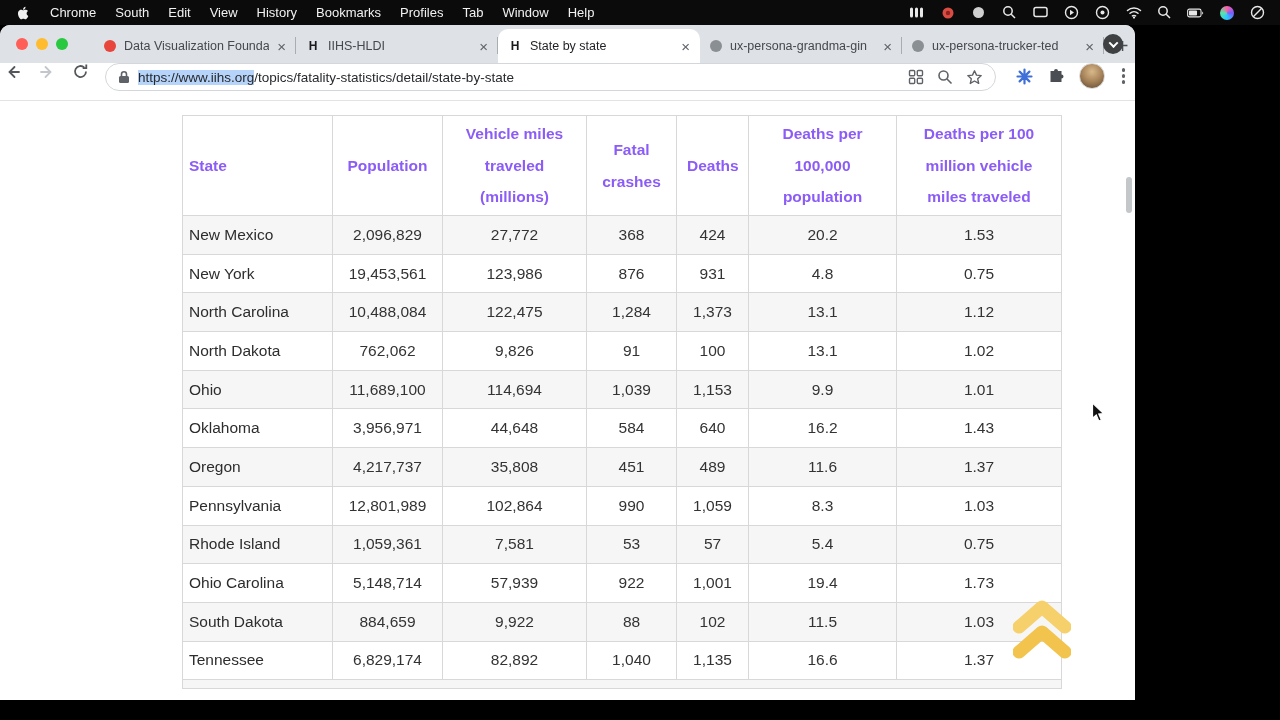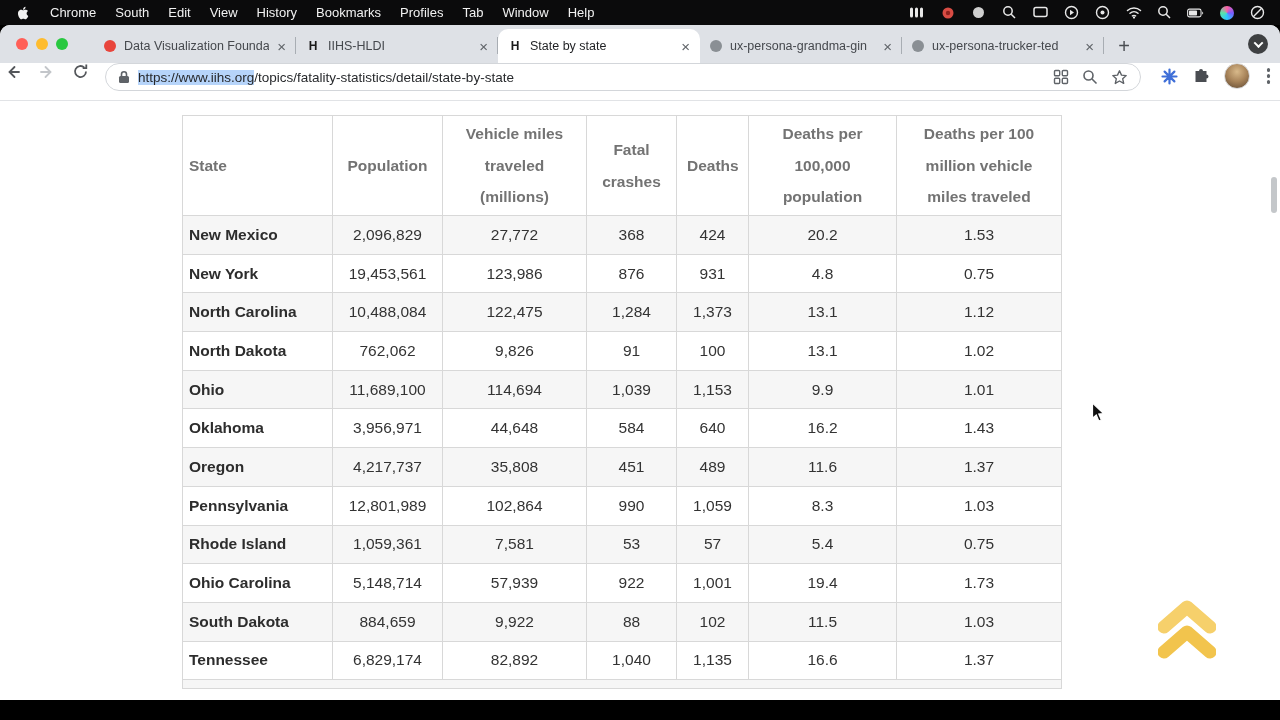--- a/index.html
+++ b/index.html
@@ -8,21 +8,21 @@
   
   .menubar{position:absolute;top:0;left:0;width:1280px;height:25px;background:#0b0b0c;display:flex;align-items:center;color:#f2f2f2;font-size:13px;padding:0 14px;z-index:10}
   .mb-left{display:flex;align-items:center;gap:19px}
   .mb-item{cursor:default;white-space:nowrap}
   .mb-bold{font-weight:normal}
   .mb-right{margin-left:auto;display:flex;align-items:center;gap:14px}
   .mi{display:inline-flex;align-items:center;justify-content:center;width:17px;height:17px}
   .siri{width:14px;height:14px;border-radius:50%;background:conic-gradient(#ff5fa2,#7b5bff,#2bc8ff,#58e6a8,#ff5fa2)}
 
   
-  .window{position:absolute;top:25px;left:0;width:1280px;height:675px;border-radius:10px 10px 0 0;overflow:hidden;background:#fff}
+  .window{position:absolute;top:25px;left:0;width:1135px;height:675px;border-radius:10px 10px 0 0;overflow:hidden;background:#fff}
 
   .tabstrip{height:38px;background:#dee1e6;position:relative;display:flex;align-items:flex-end}
   .traffic{position:absolute;left:16px;top:13px;display:flex;gap:8px}
   .tl{width:12px;height:12px;border-radius:50%}
   .tl.red{background:#ff5f57}.tl.yellow{background:#febc2e}.tl.green{background:#28c840}
   .tab-list{display:flex;margin-left:94px;align-items:flex-end;height:100%}
   .tab{width:202px;height:34px;display:flex;align-items:center;gap:8px;padding:0 10px;border-radius:10px 10px 0 0;position:relative;color:#45484d;font-size:12.5px}
   .tab:not(.active)::after{content:"";position:absolute;right:0;top:8px;height:17px;width:1px;background:#a8adb3}
   .tab.active{background:#fff;color:#1f2023}
   .fav-dot{width:12px;height:12px;border-radius:50%;flex:none}
@@ -41,24 +41,24 @@
   .url-sel{background:#b6d4fa}
   .omni-right{display:flex;gap:13px;color:#5f6368;align-items:center}
   .ext-area{display:flex;align-items:center;gap:15px;margin:0 4px}
   .avatar{width:26px;height:26px;border-radius:50%;background:radial-gradient(circle at 50% 32%,#d8b98a 0%,#a8845a 48%,#5d4630 100%);border:1px solid #d9dadc}
   .kebab{display:flex;flex-direction:column;gap:2.5px;padding:2px}
   .kebab i{width:3.5px;height:3.5px;border-radius:50%;background:#5f6368}
 
   
   .content{position:relative;height:599px;background:#fff;overflow:hidden}
   table{position:absolute;left:182px;top:14px;width:879px;border-collapse:collapse;table-layout:fixed}
-  th{font-size:15.5px;font-weight:bold;color:#737373;height:100px;vertical-align:middle;text-align:center;padding:0 10px;line-height:2.05;border:1px solid #d8d8d8;background:#fff}
+  th{font-size:15.5px;font-weight:bold;color:#8b5cf6;height:100px;vertical-align:middle;text-align:center;padding:0 10px;line-height:2.05;border:1px solid #d8d8d8;background:#fff}
   th.col-state{text-align:left;padding-left:6px}
   td{font-size:15.5px;color:#333;height:38.7px;text-align:center;border:1px solid #d8d8d8;padding:0 8px;vertical-align:middle}
-  td.col-state{text-align:left;font-weight:bold;color:#2d2d2d;padding-left:6px}
+  td.col-state{text-align:left;font-weight:normal;color:#2d2d2d;padding-left:6px}
   tr.alt td{background:#f6f6f6}
   tr.partial td{height:9px}
   .scroll-thumb{position:absolute;right:3px;top:76px;width:6px;height:36px;border-radius:3px;background:#c4c7ca}
   .back-top{position:absolute;right:64px;top:496px;width:58px;height:64px}
   .cursor{position:absolute;left:1091px;top:402px;z-index:99}
 </style>
 </head>
 <body>
 
 <div class="menubar">

